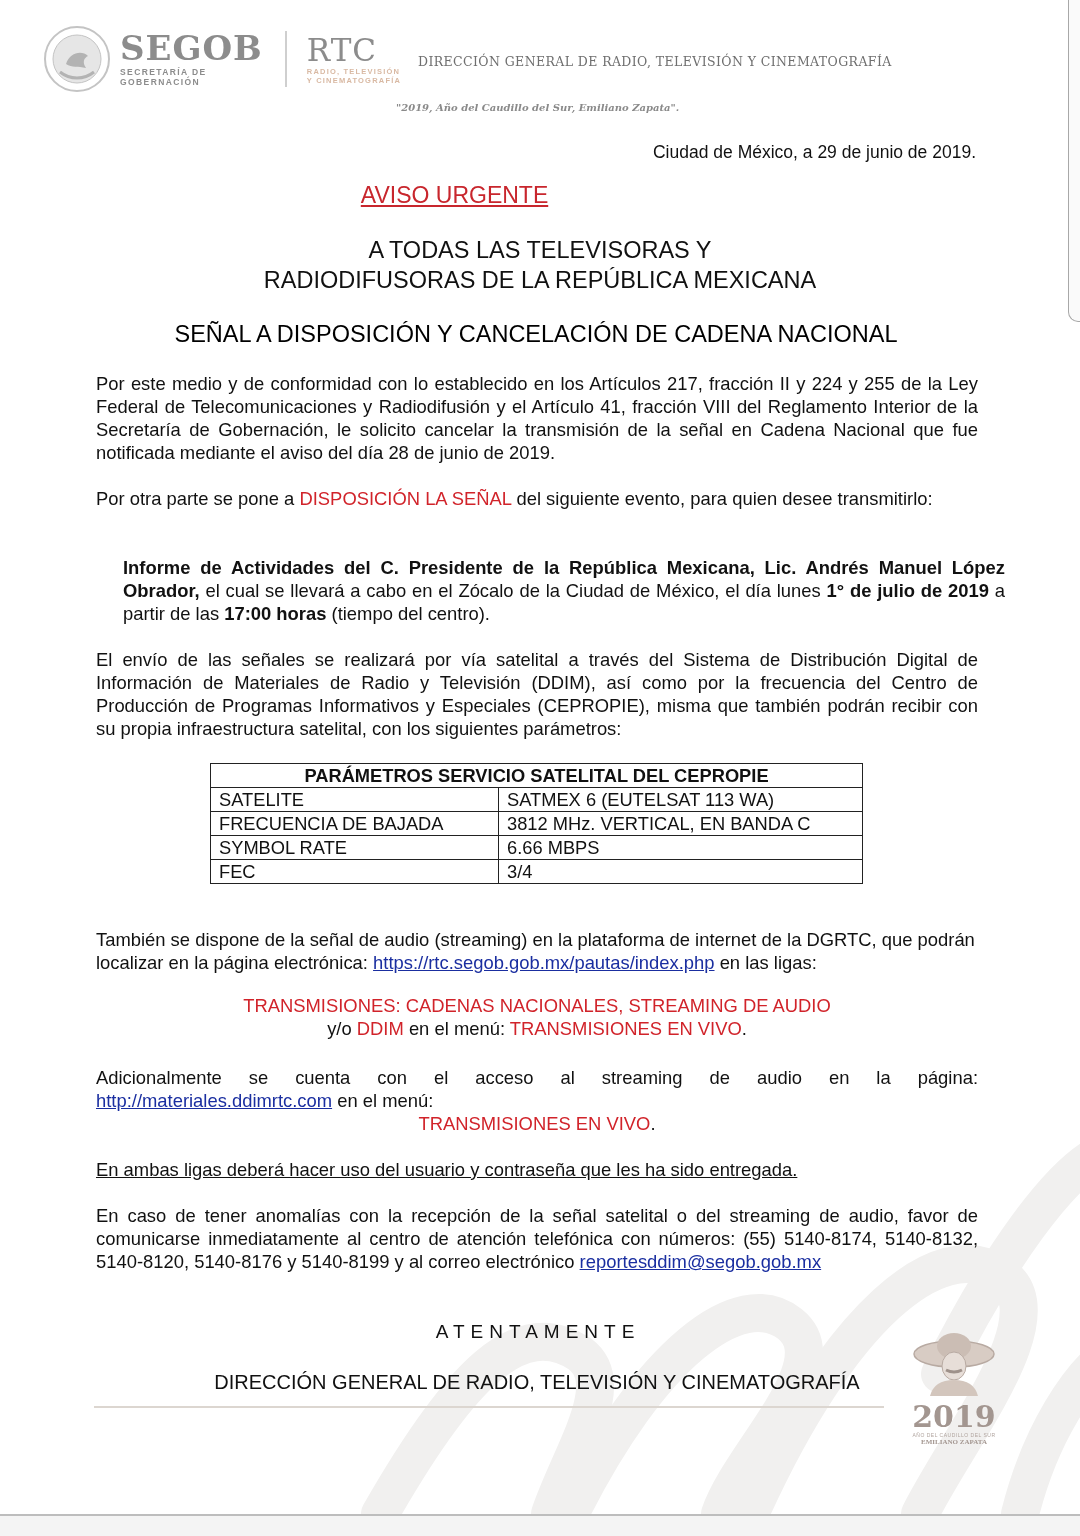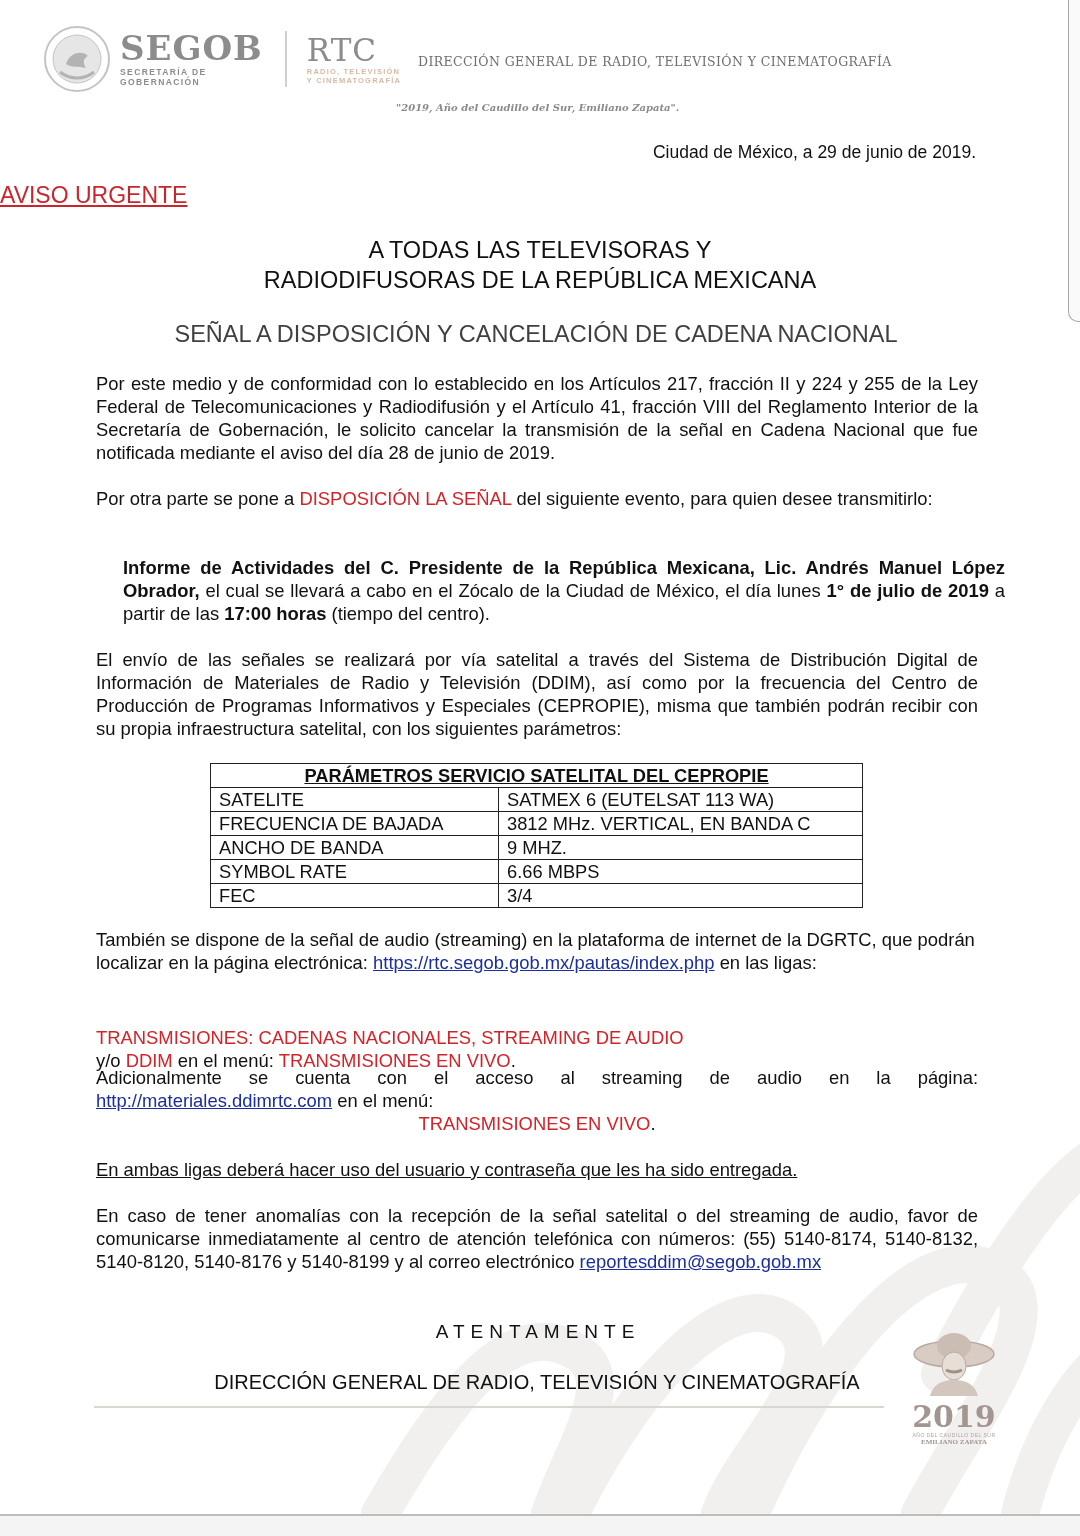--- a/index.html
+++ b/index.html
@@ -24,36 +24,36 @@
   .motto { position: absolute; left: 396px; top: 102px; font-family: "DejaVu Serif", serif; font-style: italic; font-weight: bold; font-size: 10px; color: #8a8a8a; }
 
   .txt { position: absolute; font-size: 18.4px; line-height: 23px; color: #111; }
   .justify { text-align: justify; text-align-last: left; }
   .justify-full { text-align: justify; text-align-last: justify; }
   .red { color: #d1232a; }
   .b { font-weight: bold; }
   .link { color: #1a2ea0; text-decoration: underline; }
 
   .date { left: 96px; width: 880px; top: 141px; text-align: right; font-size: 17.5px; }
-  .aviso { left: 0; width: 909px; top: 184px; text-align: left; font-size: 23px; color: #c8262d; text-decoration: underline; }
+  .aviso { left: 0; width: 909px; top: 184px; text-align: center; font-size: 23px; color: #c8262d; text-decoration: underline; }
   .to { left: 0; width: 1080px; top: 235px; text-align: center; font-size: 23.5px; line-height: 30px; }
-  .subject { left: 0; width: 1072px; top: 323px; text-align: center; font-size: 23.5px; color: #404040; }
+  .subject { left: 0; width: 1072px; top: 323px; text-align: center; font-size: 23.5px; color: #000000; }
 
   .p1 { left: 96px; width: 882px; top: 372px; }
   .p2 { left: 96px; width: 882px; top: 487px; }
   .p3 { left: 96px; width: 882px; top: 556px; margin-left: 27px; }
   .p4 { left: 96px; width: 882px; top: 648px; }
 
   table.params { position: absolute; left: 210px; top: 763px; width: 653px; border-collapse: collapse; font-size: 18.3px; }
   table.params th, table.params td { border: 1.5px solid #222; padding: 0 8px; height: 24px; line-height: 22px; }
-  table.params th { font-weight: bold; text-align: center; text-decoration: underline; }
+  table.params th { font-weight: bold; text-align: center; }
   table.params td:first-child { width: 288px; }
 
   .p5 { left: 96px; width: 882px; top: 928px; }
-  .p5c { left: 96px; width: 882px; top: 1026px; text-align: left; }
+  .p5c { left: 96px; width: 882px; top: 994px; text-align: center; }
   .p6 { left: 96px; width: 882px; top: 1066px; }
   .p6c { left: 96px; width: 882px; top: 1112px; text-align: center; }
   .p7 { left: 96px; top: 1158px; text-decoration: underline; }
   .p8 { left: 96px; width: 882px; top: 1204px; }
 
   .atte { left: 0; width: 1076px; top: 1320px; text-align: center; font-size: 19px; letter-spacing: 6px; }
   .signer { left: 0; width: 1074px; top: 1371px; text-align: center; font-size: 20px; }
   .sigline { position: absolute; left: 94px; top: 1406px; width: 790px; height: 2px; background: #dcd6d0; }
 
   .zapata { position: absolute; left: 904px; top: 1332px; width: 100px; height: 120px; text-align: center; }
@@ -124,24 +124,20 @@
         </tr>
     <tr>
           <td>SATELITE</td>
           <td>SATMEX 6 (EUTELSAT 113 WA)</td>
         </tr>
     <tr>
           <td>FRECUENCIA DE BAJADA</td>
           <td>3812 MHz. VERTICAL, EN BANDA C</td>
         </tr>
     <tr>
-          <td>ANCHO DE BANDA</td>
-          <td>9 MHZ.</td>
-        </tr>
-    <tr>
           <td>SYMBOL RATE</td>
           <td>6.66 MBPS</td>
         </tr>
     <tr>
           <td>FEC</td>
           <td>3/4</td>
         </tr>
   </tbody>
     </table>
 

